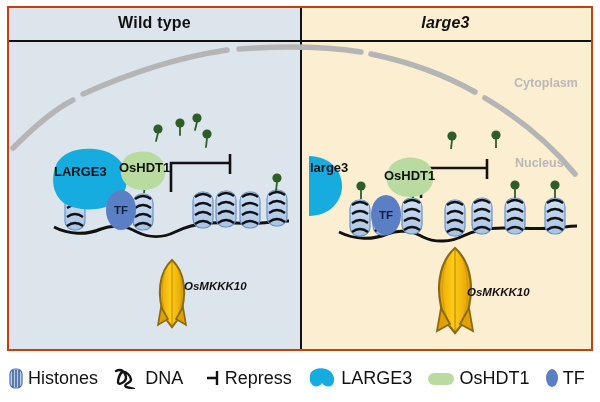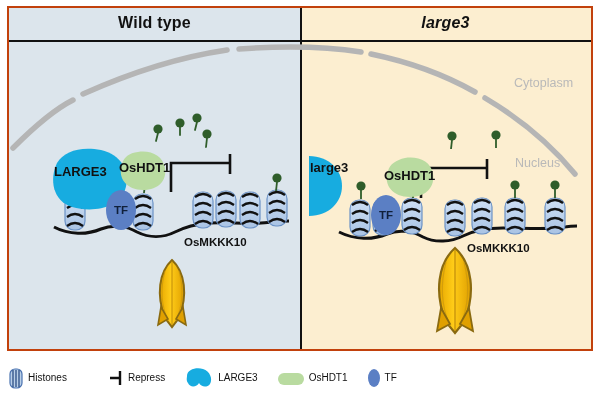--- a/index.html
+++ b/index.html
@@ -31,30 +31,30 @@
   }
 
   
   .art{position:absolute;left:0;top:0;width:586px;height:345px;overflow:visible;}
 
   
   .tag{position:absolute;font-size:12.5px;font-weight:bold;color:#111;white-space:nowrap;}
   .tag-large3{font-size:13px;}
   .tag-oshdt1{font-size:13px;}
   .tag-tf{font-size:11.5px;color:#10203a;}
-  .tag-gene{font-weight:bold;font-size:11.5px;color:#111;}
+  .tag-gene{font-style:italic;font-weight:bold;font-size:11.5px;color:#111;margin-top:44px;}
   .tag-compart{
-    position:absolute;font-size:12.5px;font-weight:normal;color:#b9b9b9;white-space:nowrap;
+    position:absolute;font-size:12.5px;font-weight:bold;color:#b9b9b9;white-space:nowrap;
   }
 
   
   .legend{
     position:absolute;left:7px;top:358px;width:586px;height:40px;
     display:flex;align-items:center;gap:6px;
-    font-size:10px;color:#111;
+    font-size:18px;color:#111;
   }
   .legend-item{display:flex;align-items:center;gap:3px;white-space:nowrap;}
   .legend-label{line-height:1;}
   .legend-gap{width:6px;}
 </style>
 </head>
 <body>
 
 <div class="figure">
 
@@ -299,20 +299,26 @@
     <div class="legend-item">
       <svg width="18" height="22" viewBox="0 0 18 22">
         <rect x="3" y="2" width="12" height="19" rx="5" fill="#b9cfe8" stroke="#4a72b0" stroke-width="1.2"></rect>
         <path d="M6 3 L6 20 M9 3 L9 20 M12 3 L12 20" stroke="#2b4f86" stroke-width="1.3" fill="none"></path>
       </svg>
       <span class="legend-label">Histones</span>
     </div>
 
     <div class="legend-gap"></div>
 
+    <div class="legend-item">
+      <svg width="30" height="22" viewBox="0 0 30 22">
+        <path d="M4 4 q6 -3 9 3 q3 6 -3 9 q-6 3 -3 -6 q3 -9 9 -3 q6 6 0 9 q-4 2 -2 4 l8 2" fill="none" stroke="#111" stroke-width="2.4" stroke-linecap="round"></path>
+      </svg>
+      <span class="legend-label">DNA</span>
+    </div>
 
     <div class="legend-gap"></div>
 
 
     <div class="legend-gap"></div>
 
     <div class="legend-item">
       <svg width="16" height="22" viewBox="0 0 16 22">
         <path d="M1 11 L11 11 M11 4 L11 18" stroke="#111" stroke-width="2.4" fill="none" stroke-linecap="butt"></path>
       </svg>

